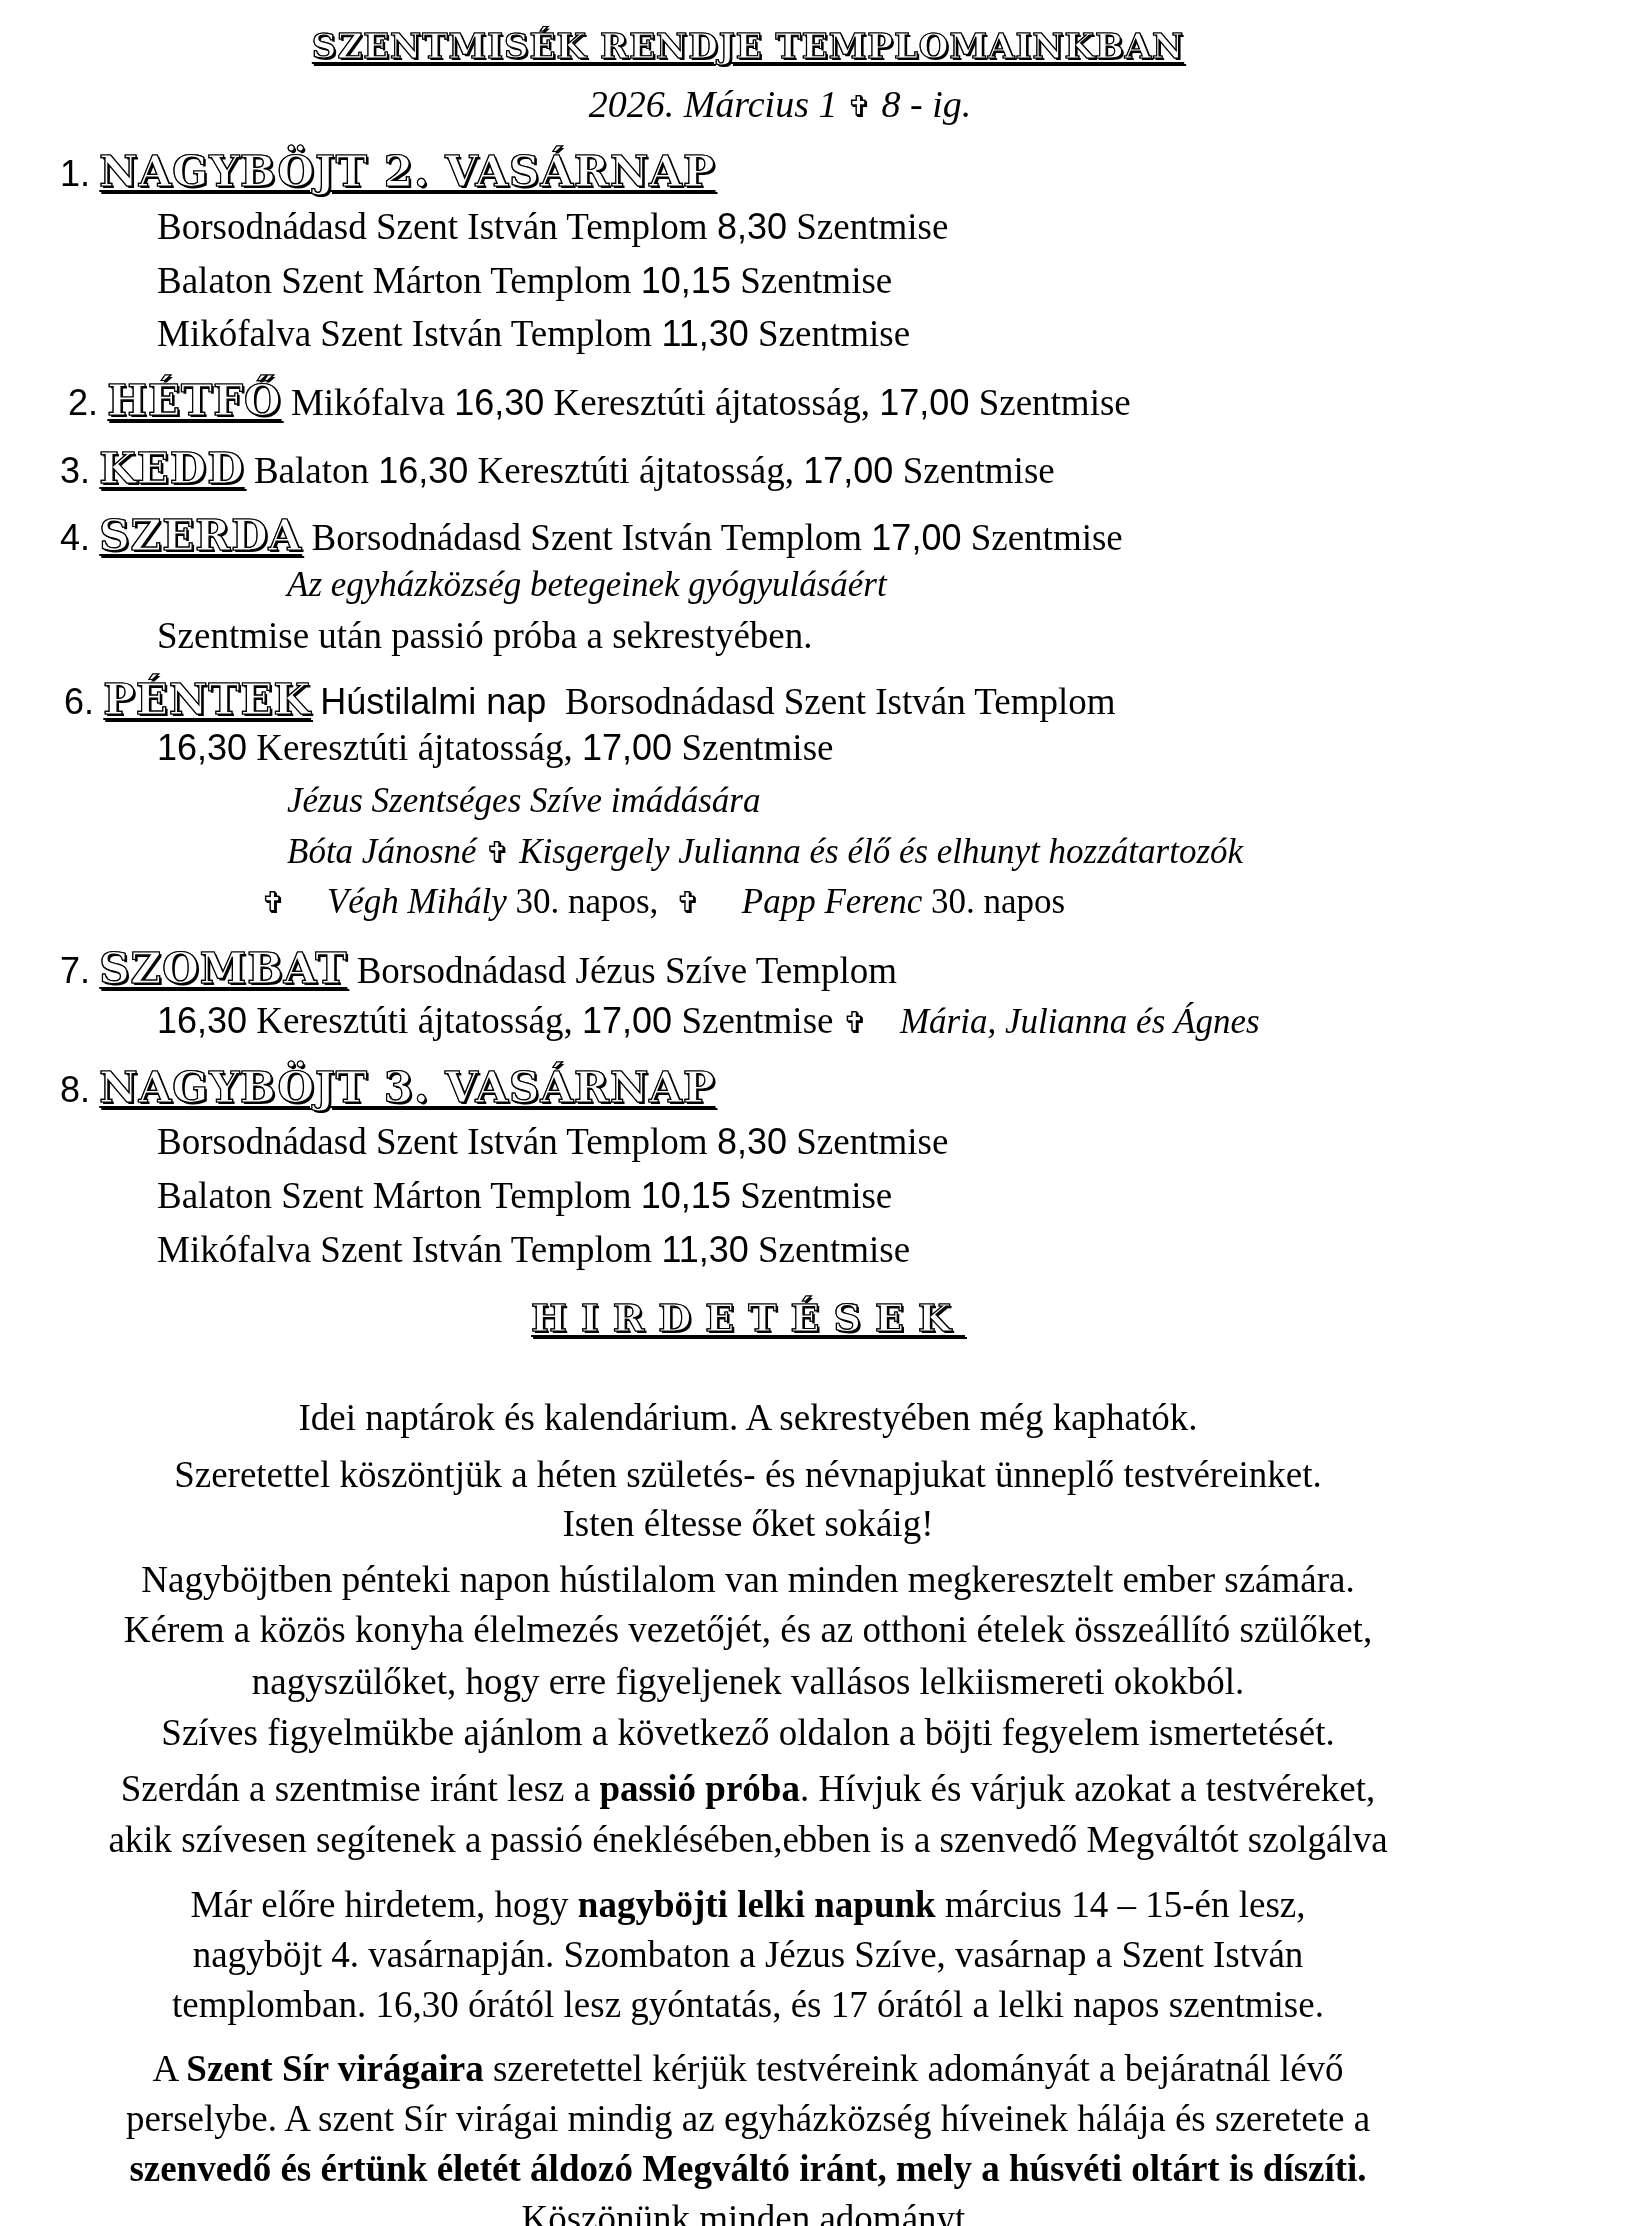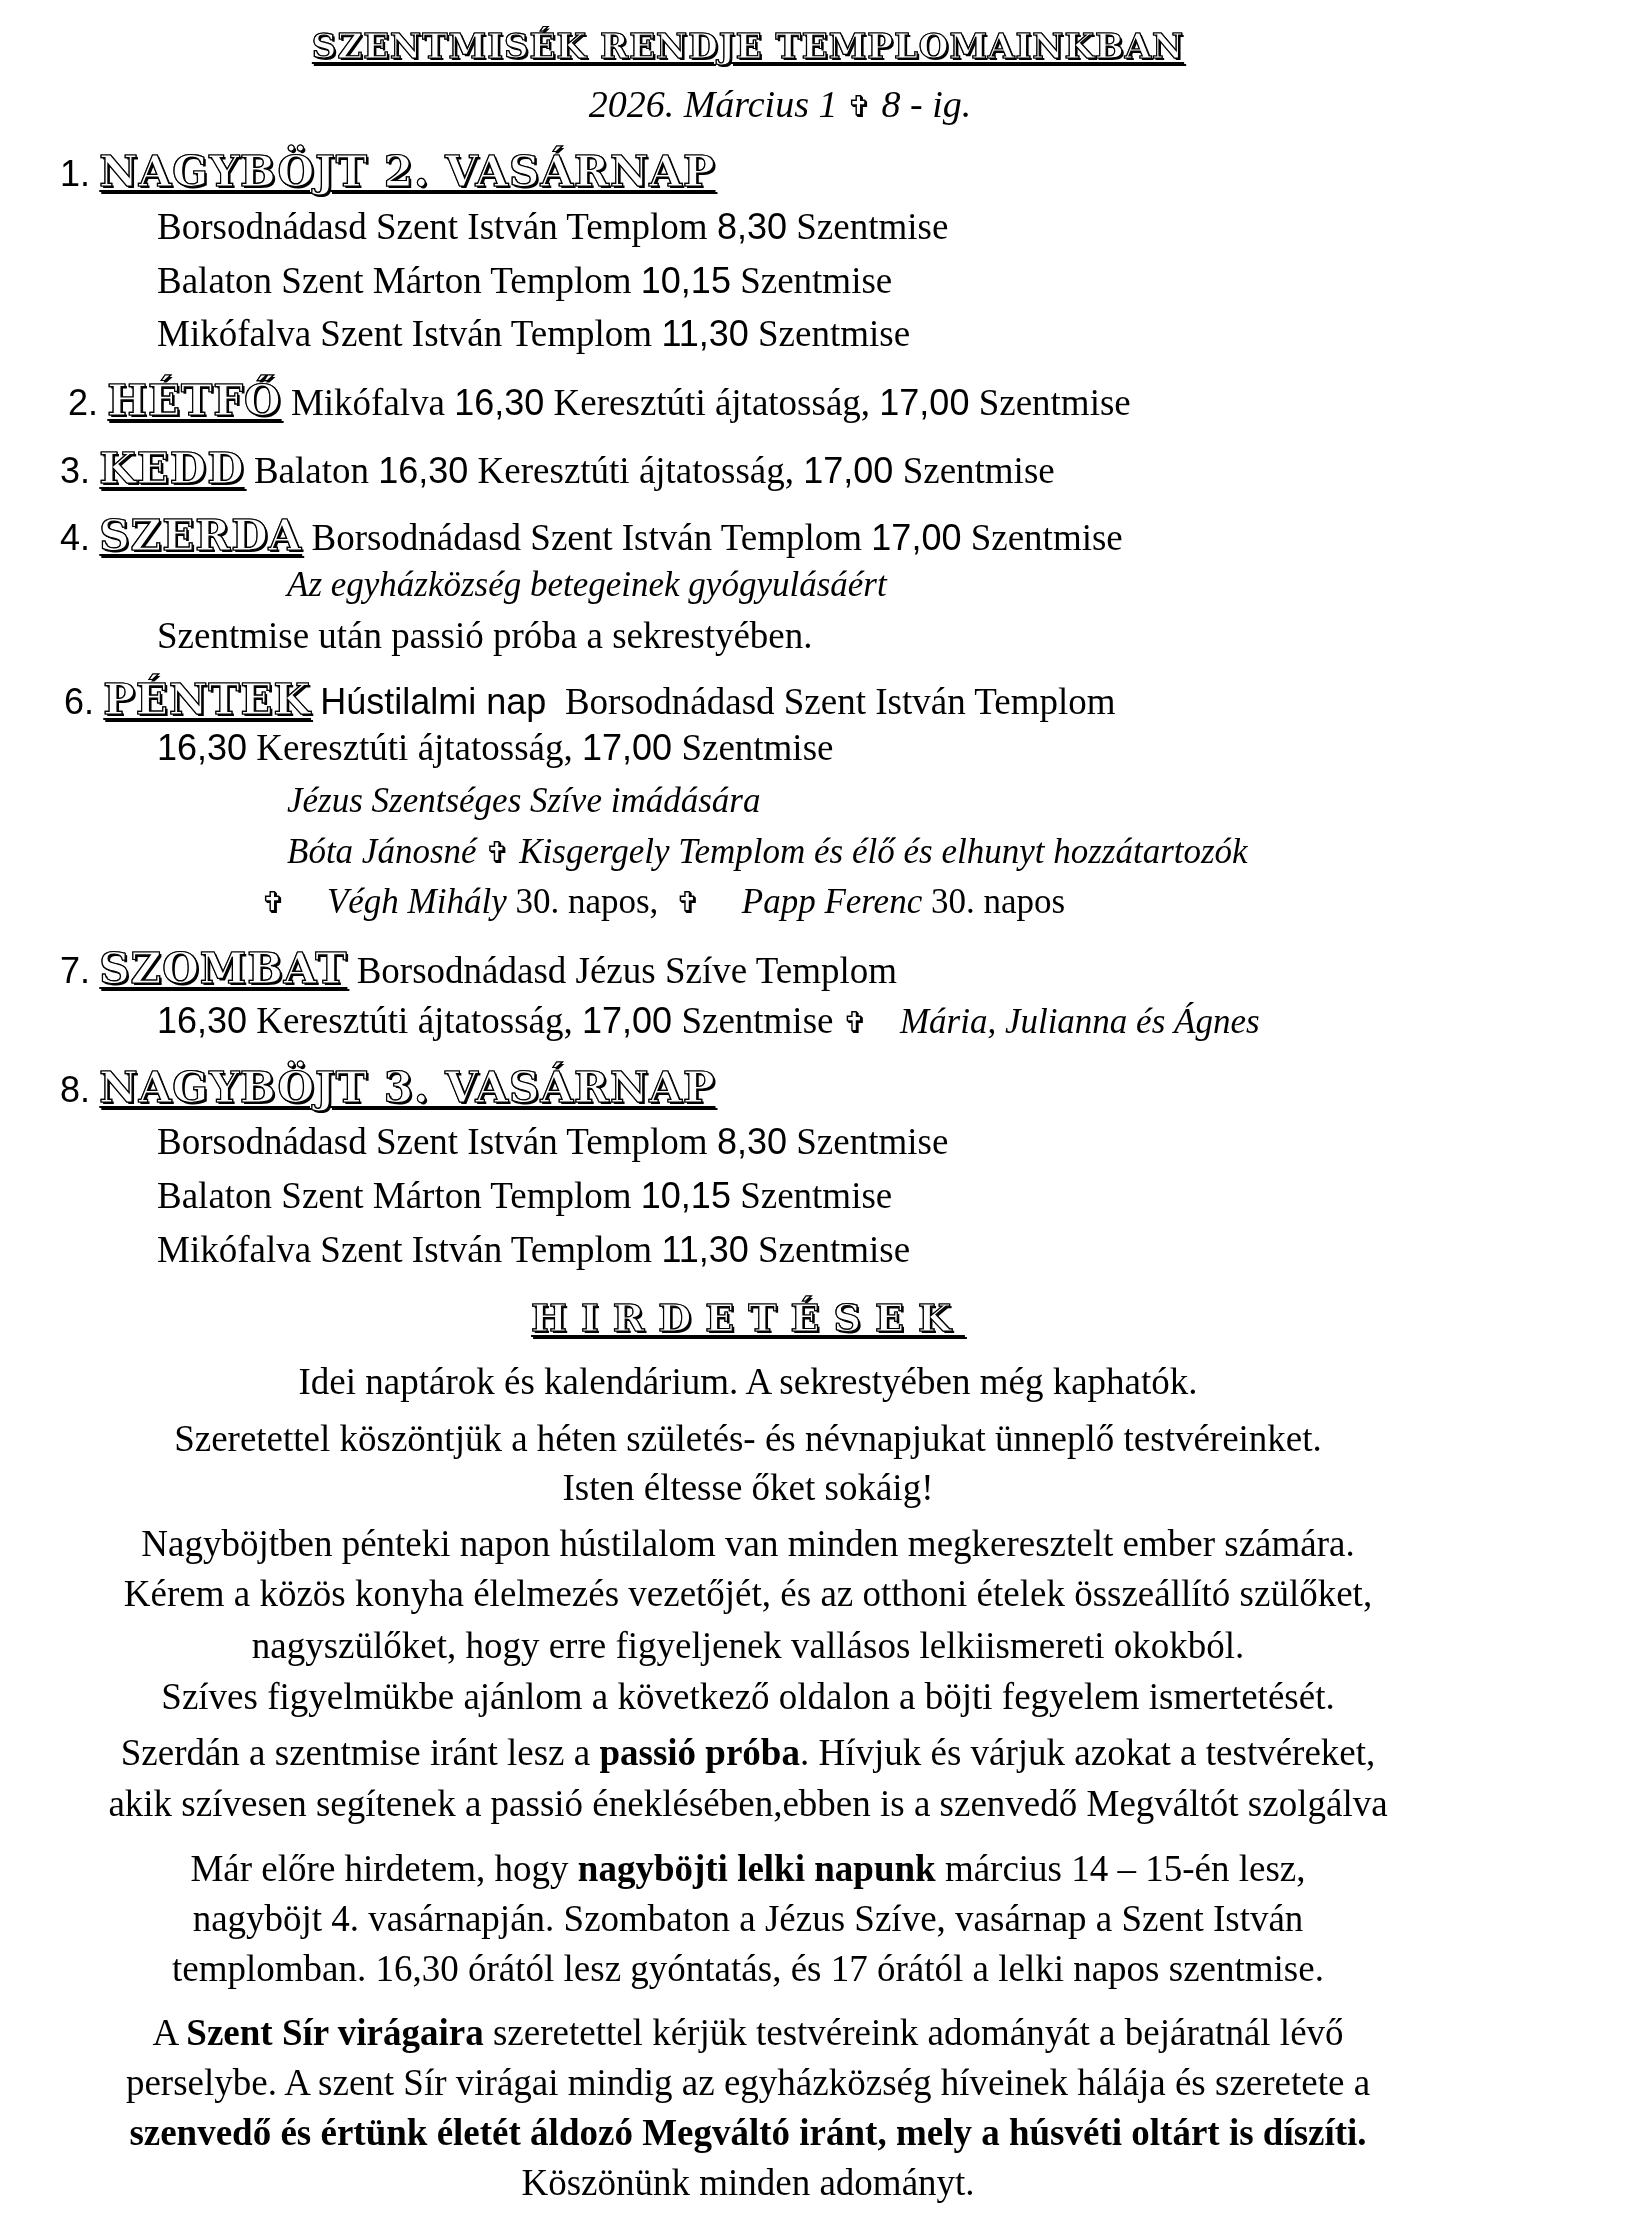--- a/index.html
+++ b/index.html
@@ -21,21 +21,21 @@
     }
     .title-deco { font-size: 34px; }
     .hird { font-size: 38px; letter-spacing: 14px; }
     .it { font-style: italic; margin-left: 32px; }
     .b { font-weight: bold; }
     .cross {
       font-family: "DejaVu Sans", sans-serif; font-style: normal;
       font-size: 30px; font-weight: bold;
     }
     .center { left: 0; width: 1496px; text-align: center; }
-    .ann { font-size: 37px; line-height: 1; }
+    .ann { font-size: 37px; line-height: 1; margin-top: 36px; }
   </style>
 </head>
 <body>
 
 <div class="abs center" style="top:26px;">
   <span class="deco title-deco">SZENTMISÉK RENDJE TEMPLOMAINKBAN</span>
 </div>
 <div class="abs center it" style="top:82px; font-size:38px;">
   <span>2026. Március 1</span>
   <span class="cross">✞</span>
@@ -101,21 +101,21 @@
 <div class="abs line" style="left:157px; top:729px;">
   <span class="num">16,30</span>
   <span>Keresztúti ájtatosság,</span>
   <span class="num">17,00</span>
   <span>Szentmise</span>
 </div>
 <div class="abs line it" style="left:255px; top:783px; font-size:35px;">Jézus Szentséges Szíve imádására</div>
 <div class="abs line it" style="left:255px; top:834px; font-size:35px;">
   <span>Bóta Jánosné</span>
   <span class="cross">✞</span>
-  <span>Kisgergely Templom és élő és elhunyt hozzátartozók</span>
+  <span>Kisgergely Julianna és élő és elhunyt hozzátartozók</span>
 </div>
 <div class="abs line" style="left:261px; top:884px; font-size:35px;">
   <span class="cross">✞</span>
   <span class="it">Végh Mihály</span>
   <span>30. napos,</span>
   &nbsp;<span class="cross">✞</span>
   <span class="it">Papp Ferenc</span>
   <span>30. napos</span>
 </div>
 

